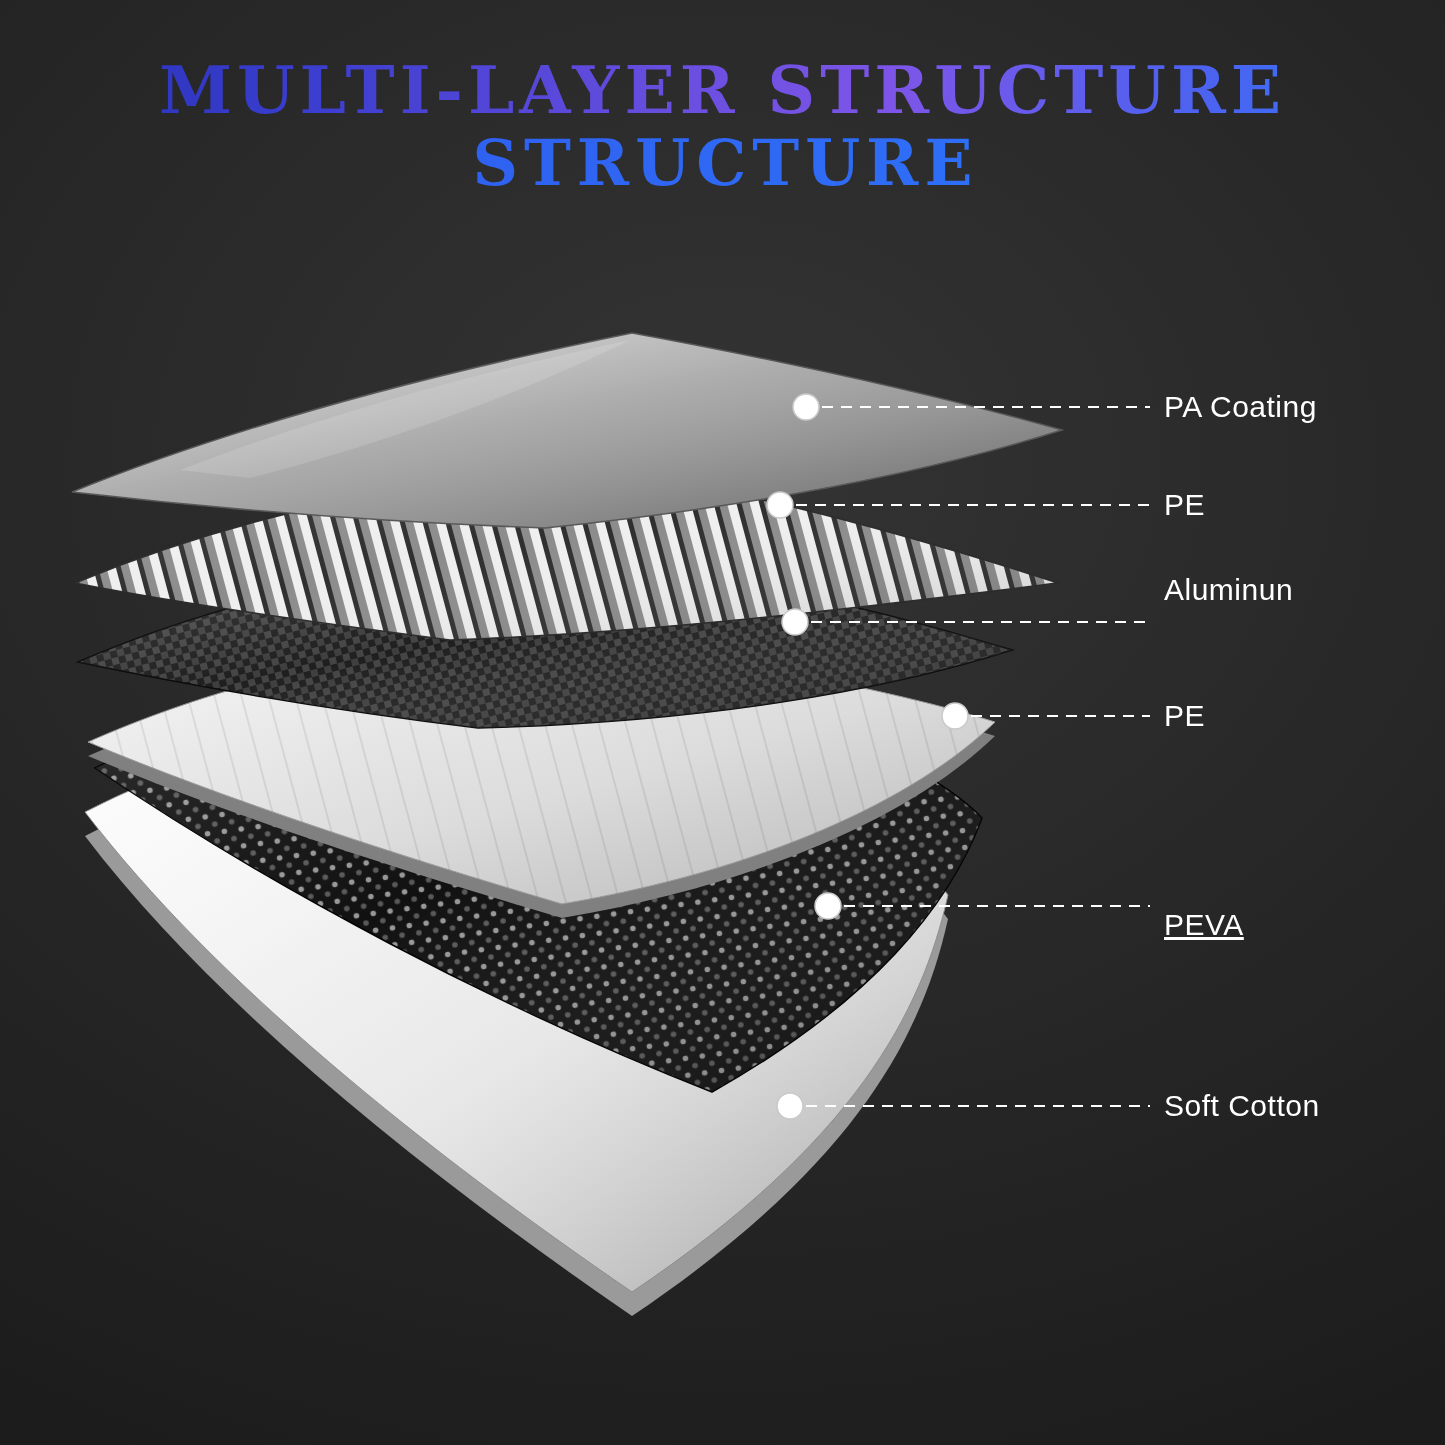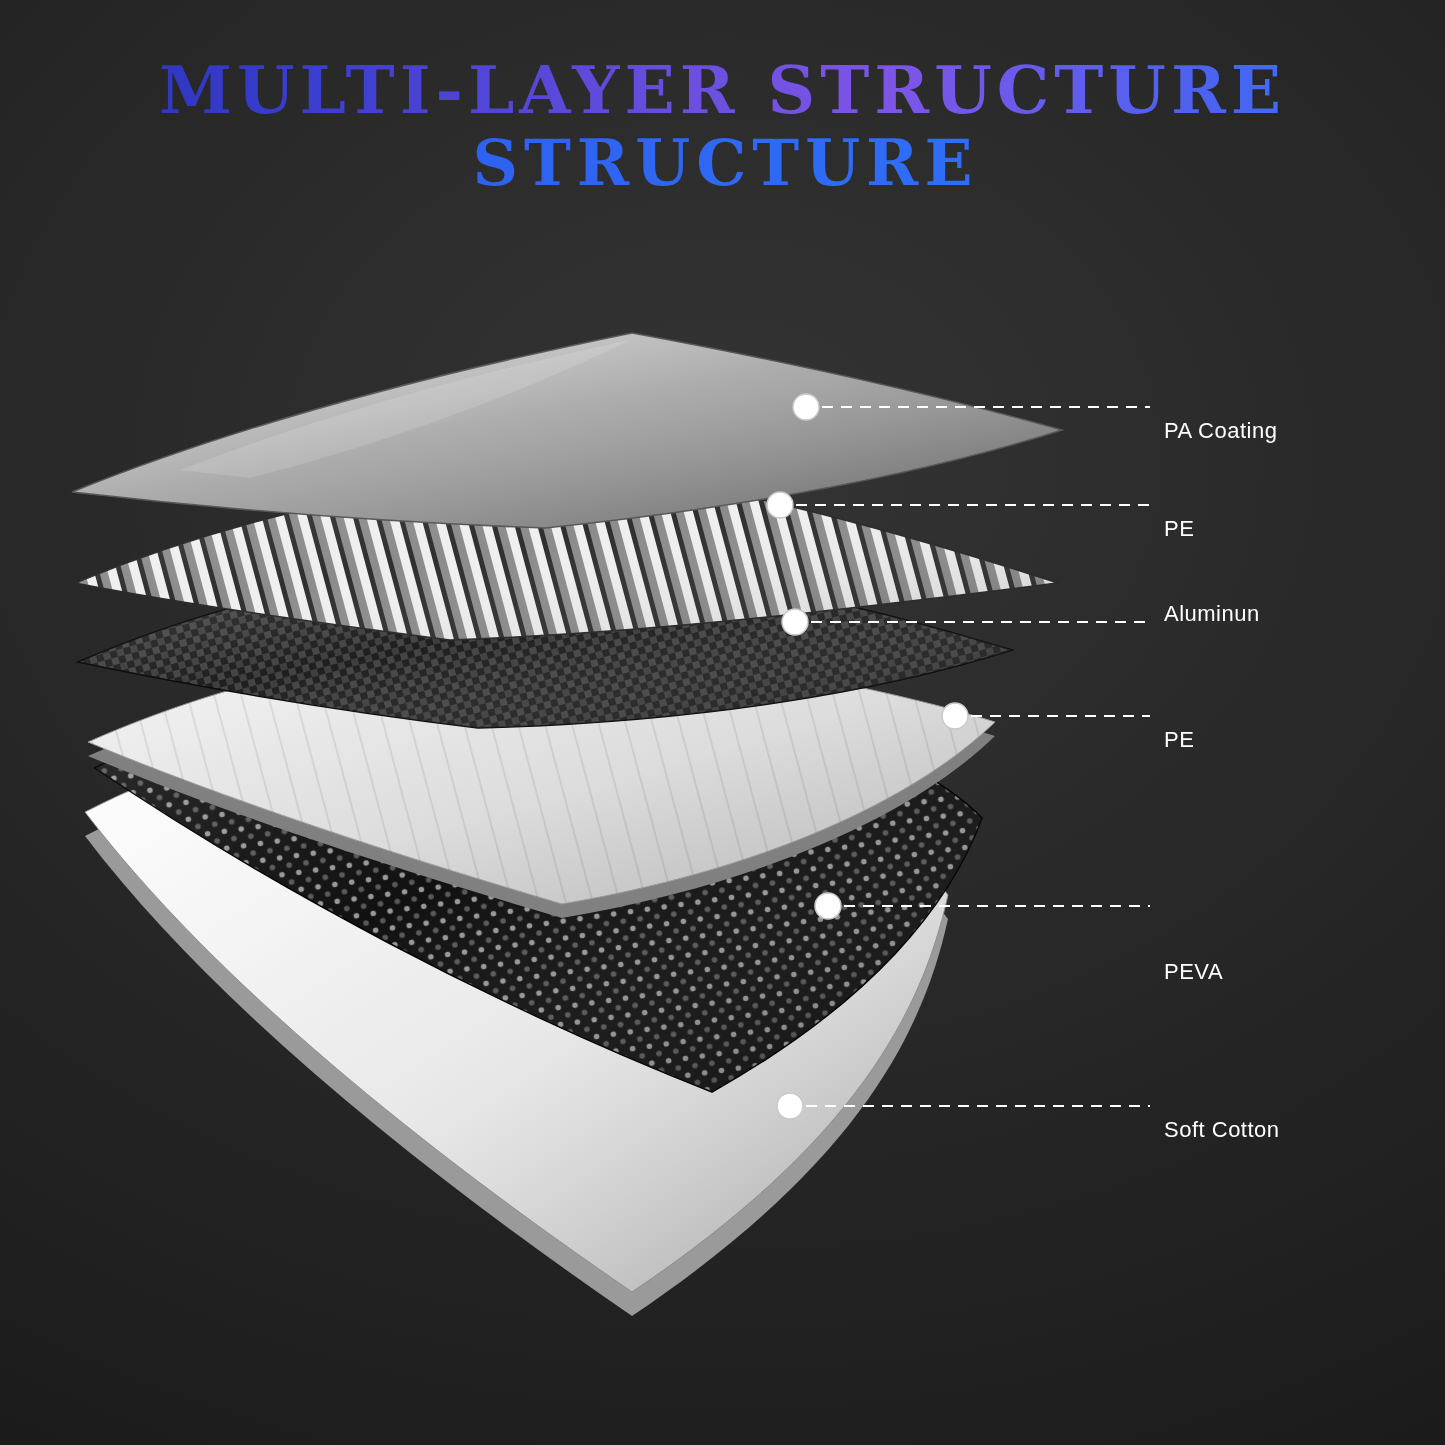--- a/index.html
+++ b/index.html
@@ -28,24 +28,23 @@
     font-size:63px;letter-spacing:6px;
     background:linear-gradient(90deg,#2f55e8 0%, #2e7bff 100%);
     -webkit-background-clip:text;background-clip:text;color:transparent;
     margin-top:4px;
     padding-left:6px;
   }
   .art{position:absolute;left:0;top:0;}
   .layer-label{
     position:absolute;left:1164px;
     height:42px;line-height:42px;
-    color:#ffffff;font-size:22px;
+    color:#ffffff;font-size:30px;
     white-space:nowrap;
     letter-spacing:0.5px;
-    margin-top:24px;
   }
 </style>
 </head>
 <body>
 
 <div class="canvas">
 
   <header class="title-block">
     <h1 style="margin:0;font-size:inherit;">
       <span class="title-line title-line-1">MULTI-LAYER STRUCTURE</span>
@@ -144,16 +143,16 @@
       <circle cx="955" cy="716" r="13"></circle>
       <circle cx="828" cy="906" r="13"></circle>
       <circle cx="790" cy="1106" r="13"></circle>
     </g>
   </svg>
 
   <div class="layer-label" style="top:386px;">PA Coating</div>
   <div class="layer-label" style="top:484px;">PE</div>
   <div class="layer-label" style="top:569px;">Aluminun</div>
   <div class="layer-label" style="top:695px;">PE</div>
-  <div class="layer-label" style="top:927px;">PEVA</div>
+  <div class="layer-label" style="top:904px;text-decoration:underline;">PEVA</div>
   <div class="layer-label" style="top:1085px;">Soft Cotton</div>
 
 </div>
 
 </body></html>

